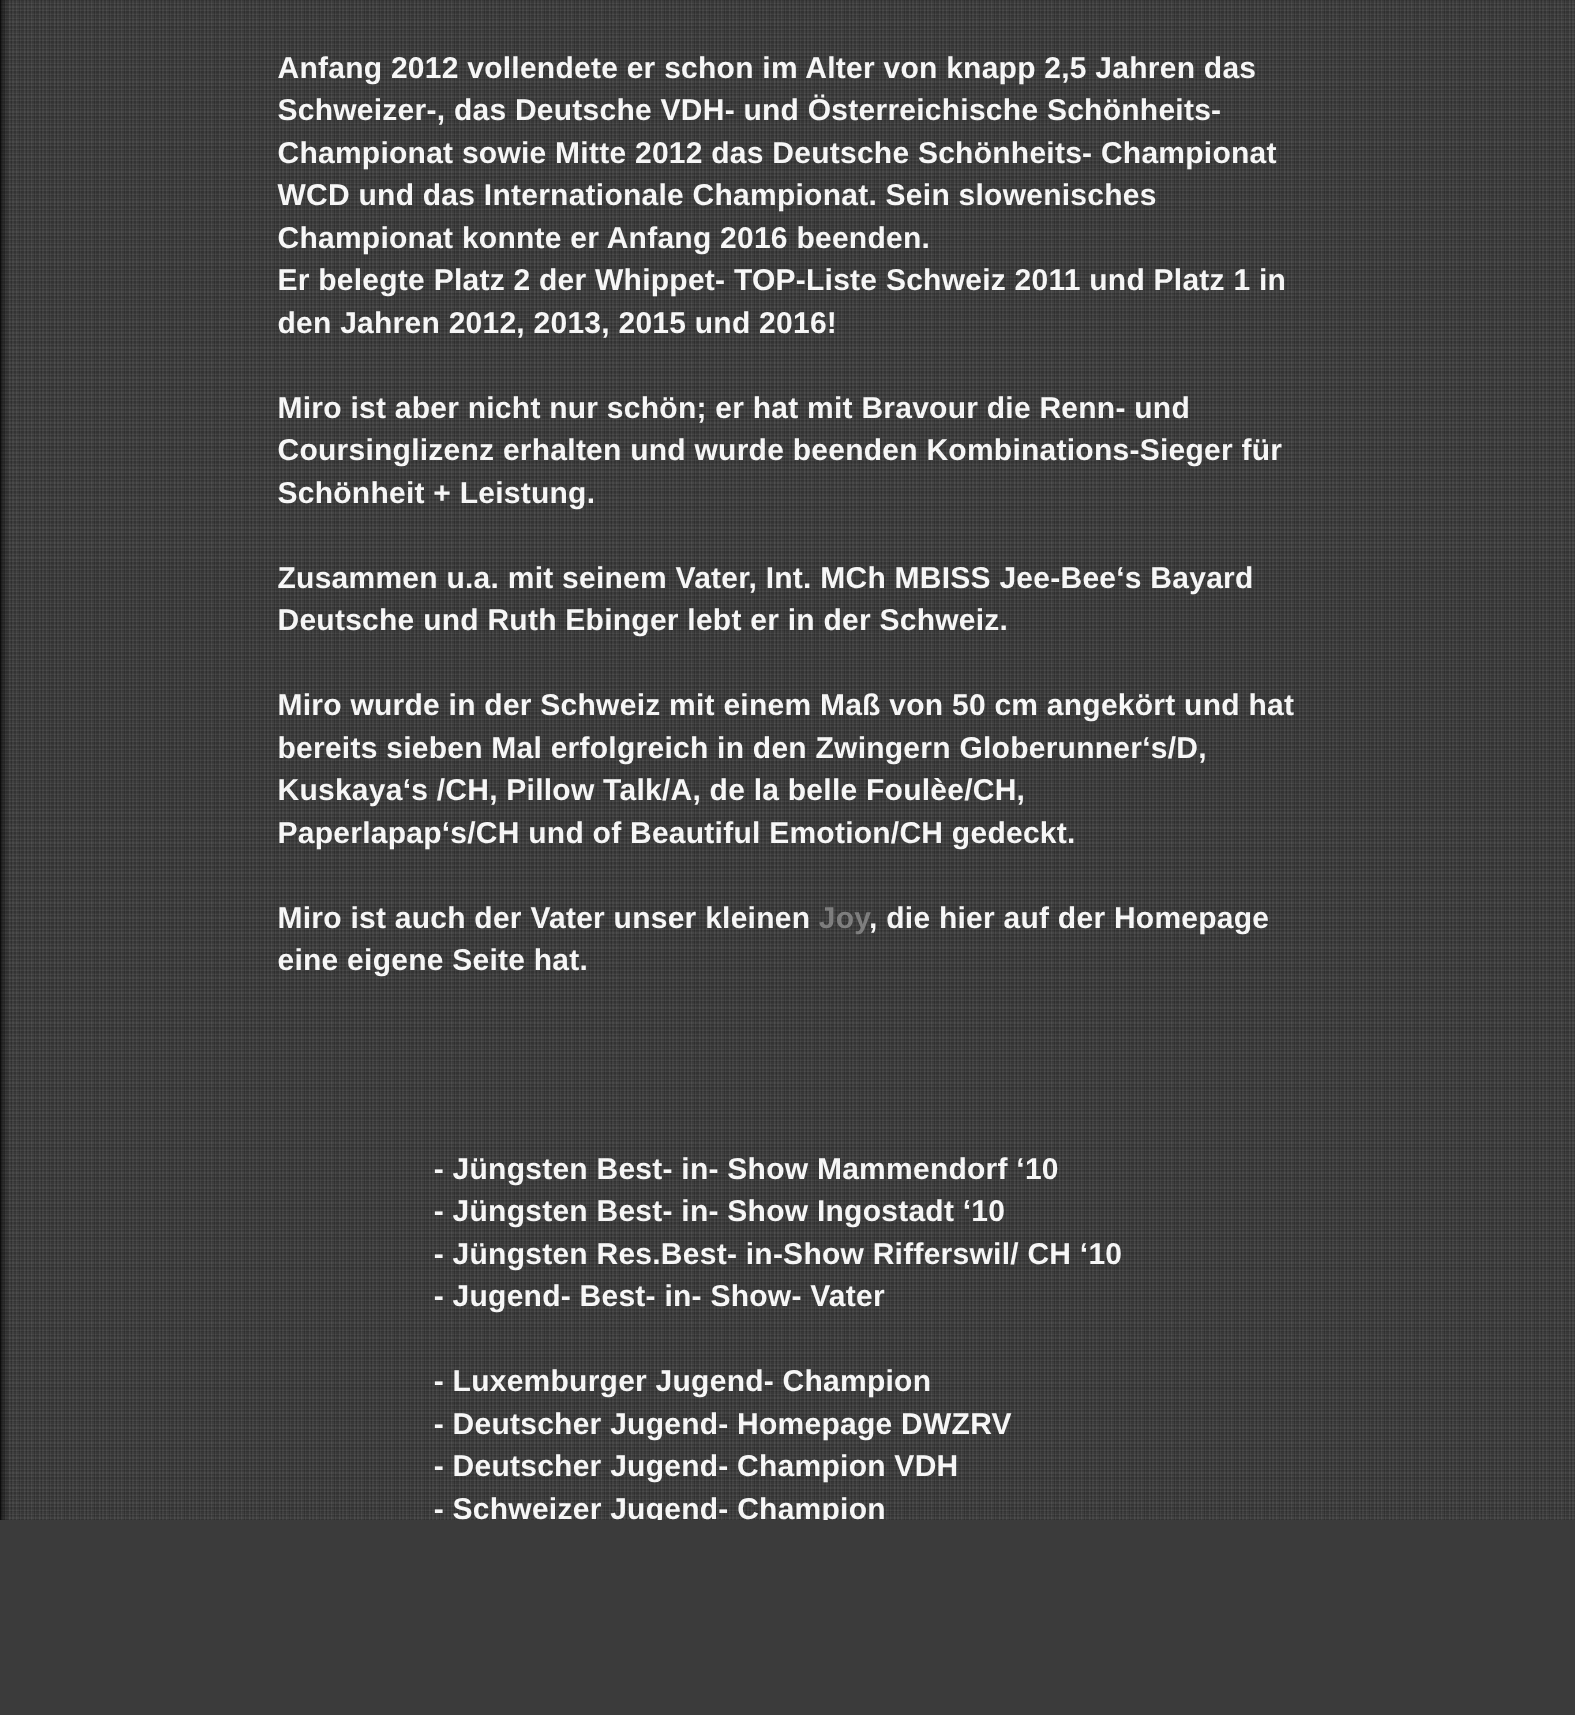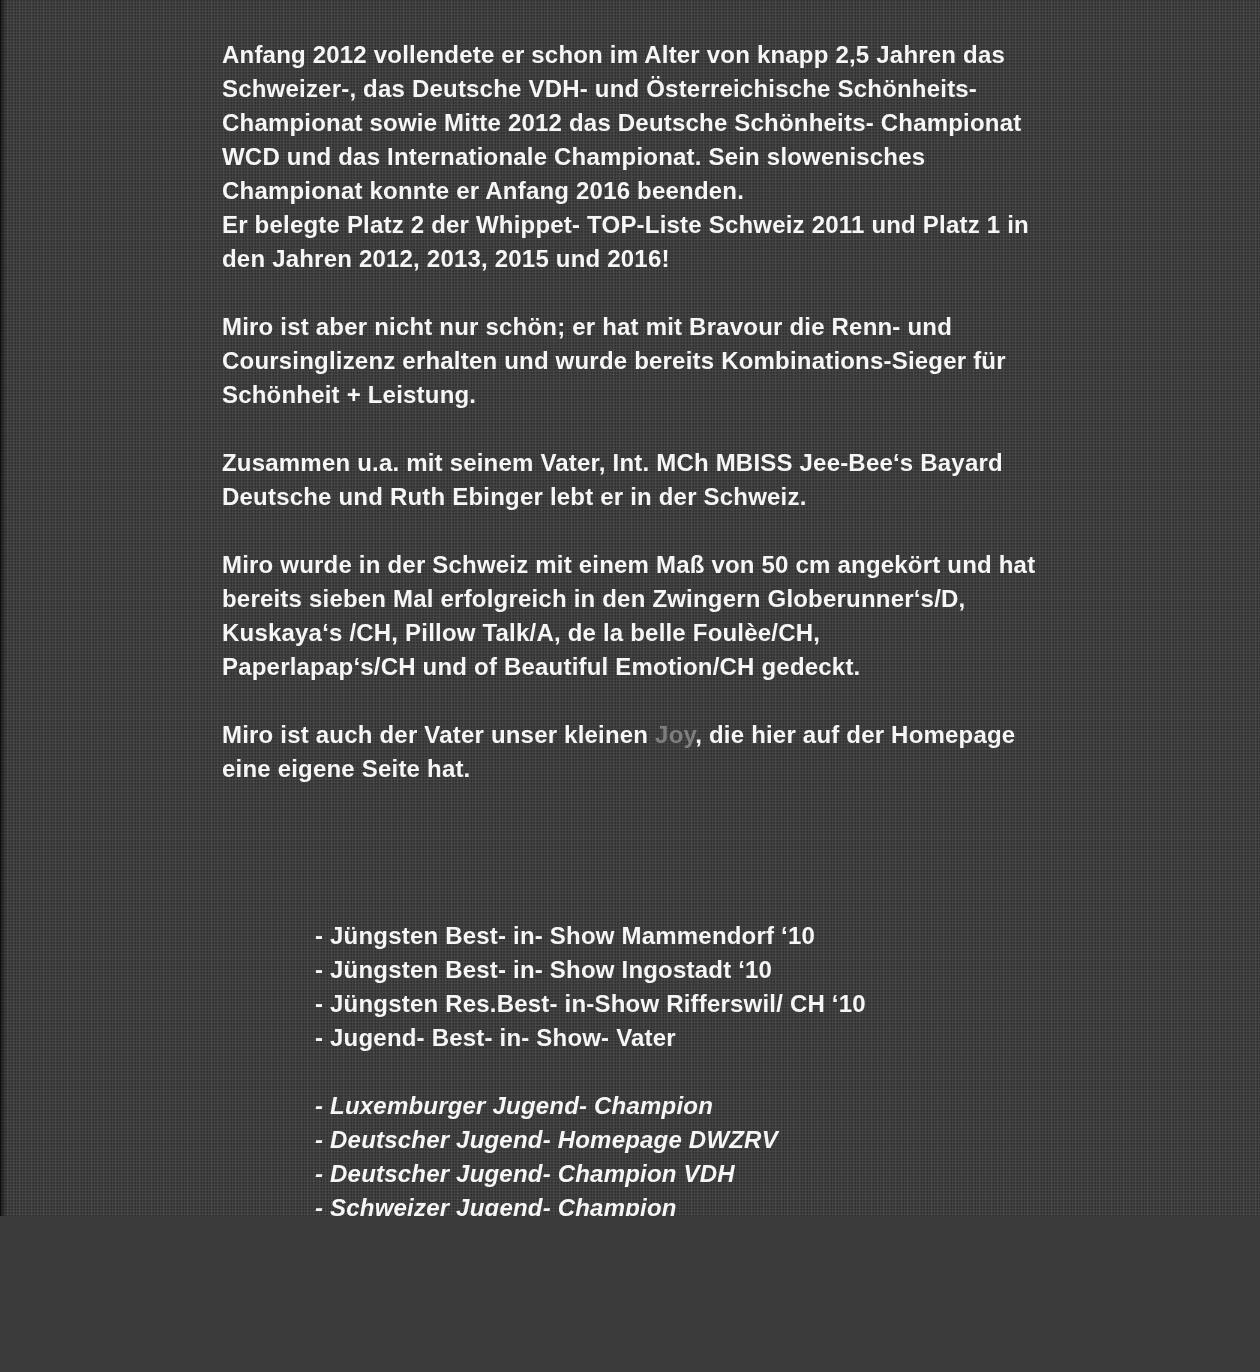--- a/index.html
+++ b/index.html
@@ -45,22 +45,22 @@
   a.joy-link {
     color: #7e7e7e;
     text-decoration: none;
     cursor: pointer;
     text-align: center;
   }
   .achievements {
     margin-top: 133px;
     padding-left: 93px;
   }
-  .ach-group { margin: 0 0 34px 0; }
-  .ach-group:last-child { margin-bottom: 0; font-style: italic; }
+  .ach-group { margin: 0 0 34px 0; padding-left: 32px; }
+  .ach-group:last-child { margin-bottom: 0; }
   .ach-item {
     font-size: 24px;
     line-height: 34px;
     font-weight: 700;
     color: #f6f6f6;
     letter-spacing: 0.2px;
   }
 </style>
 </head>
 <body>
@@ -69,21 +69,21 @@
   <div class="edge-shadow"></div>
   <main class="content">
     <p>Anfang 2012 vollendete er schon im Alter von knapp 2,5 Jahren das
 Schweizer-, das Deutsche VDH- und Österreichische Schönheits-
 Championat sowie Mitte 2012 das Deutsche Schönheits- Championat
 WCD und das Internationale Championat. Sein slowenisches
 Championat konnte er Anfang 2016 beenden.
 Er belegte Platz 2 der Whippet- TOP-Liste Schweiz 2011 und Platz 1 in
 den Jahren 2012, 2013, 2015 und 2016!</p>
     <p>Miro ist aber nicht nur schön; er hat mit Bravour die Renn- und
-Coursinglizenz erhalten und wurde bereits Kombinations-Sieger für
+Coursinglizenz erhalten und wurde beenden Kombinations-Sieger für
 Schönheit + Leistung.</p>
     <p>Zusammen u.a. mit seinem Vater, Int. MCh MBISS Jee-Bee‘s Bayard
 Deutsche und Ruth Ebinger lebt er in der Schweiz.</p>
     <p>Miro wurde in der Schweiz mit einem Maß von 50 cm angekört und hat
 bereits sieben Mal erfolgreich in den Zwingern Globerunner‘s/D,
 Kuskaya‘s /CH, Pillow Talk/A, de la belle Foulèe/CH,
 Paperlapap‘s/CH und of Beautiful Emotion/CH gedeckt.</p>
     <p><span>Miro ist auch der Vater unser kleinen </span><a class="joy-link" href="#">Joy</a><span>, die hier auf der Homepage
 eine eigene Seite hat.</span></p>
 

